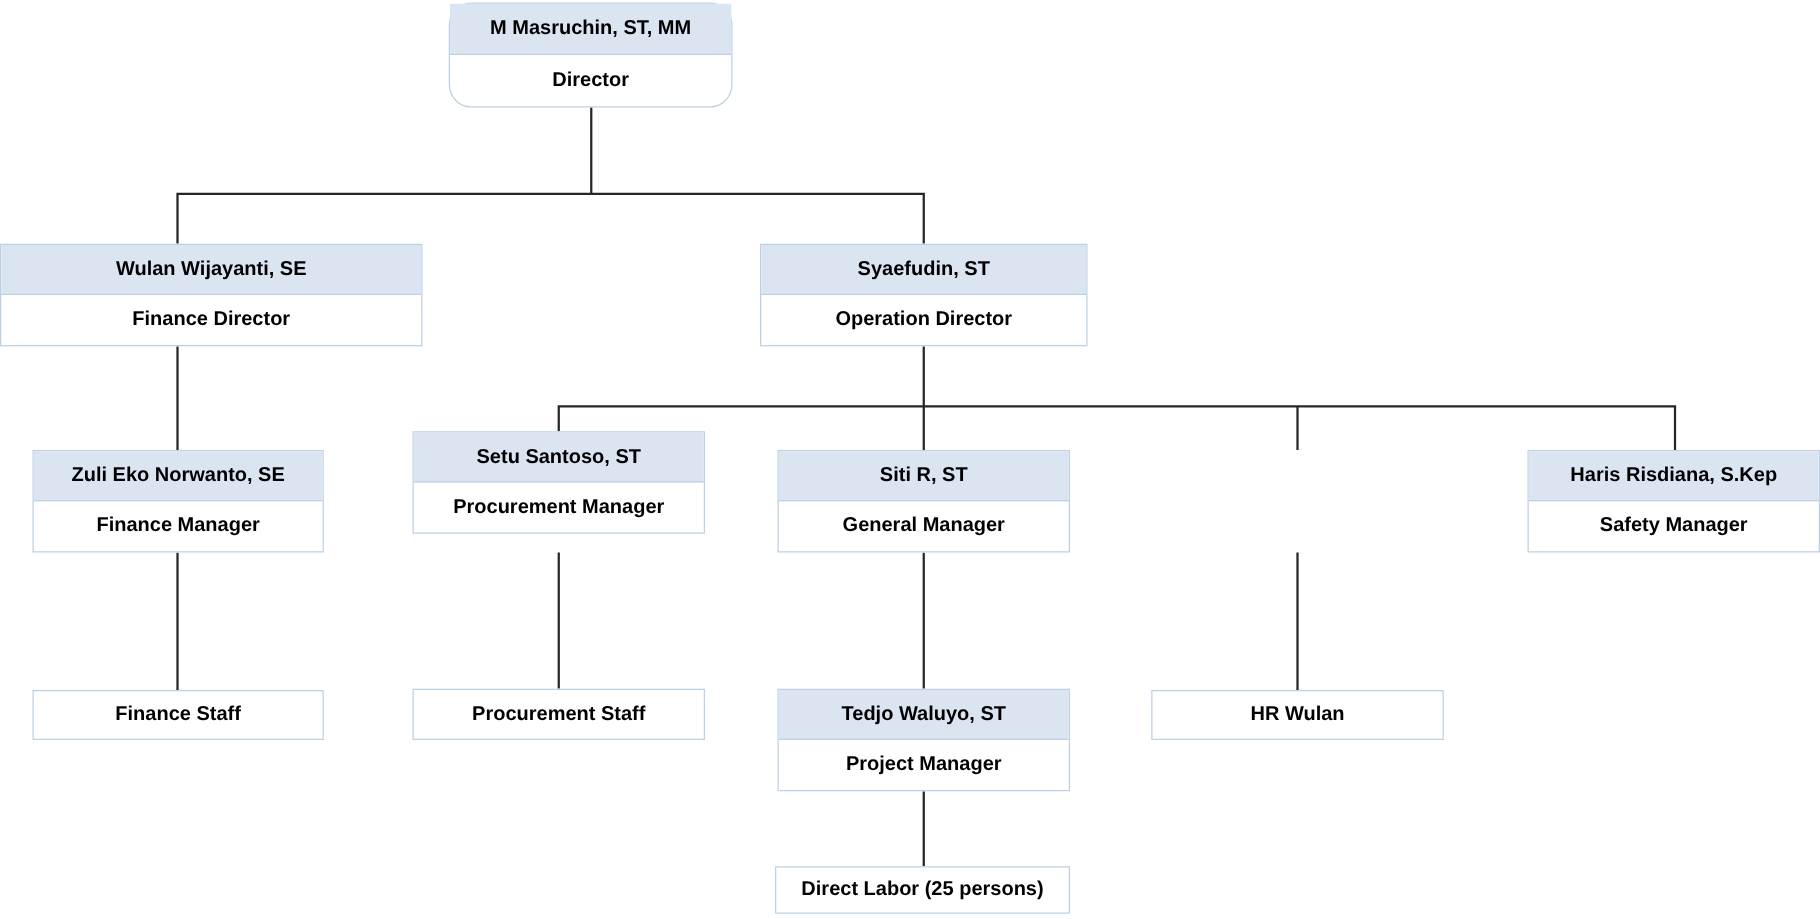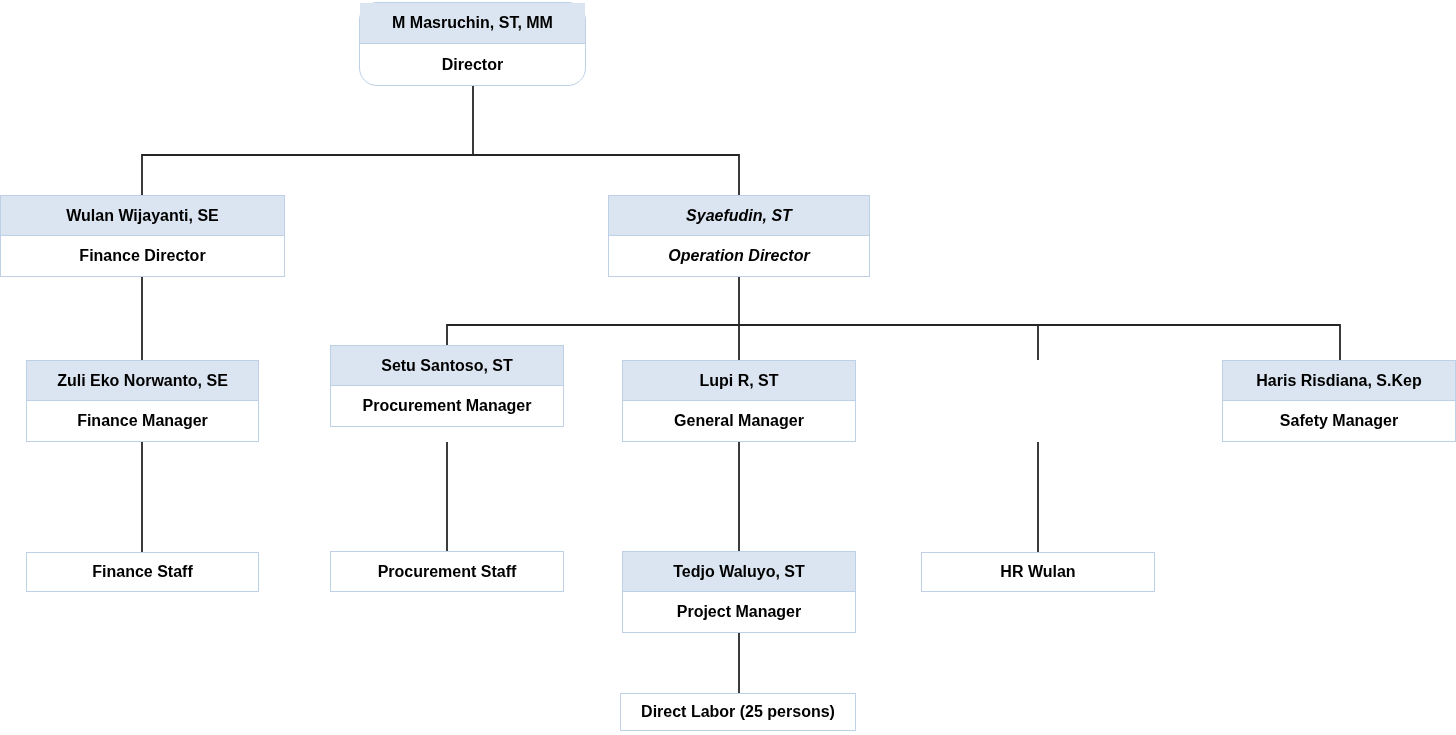--- a/index.html
+++ b/index.html
@@ -52,22 +52,22 @@
     white-space: nowrap;
   }
   .node.single {
     display: flex;
     align-items: center;
     justify-content: center;
     white-space: nowrap;
   }
   
   .n-director            { left: 359px;  top: 2px;   width: 227px; height: 84px; border-radius: 18px; }
-  .n-finance-director    { left: 0px;    top: 195px; width: 285px; height: 82px; text-align: right; }
-  .n-operation-director  { left: 608px;  top: 195px; width: 262px; height: 82px; font-style: italic; }
+  .n-finance-director    { left: 0px;    top: 195px; width: 338px; height: 82px; text-align: right; }
+  .n-operation-director  { left: 608px;  top: 195px; width: 262px; height: 82px; }
   .n-finance-manager     { left: 26px;   top: 360px; width: 233px; height: 82px; }
   .n-procurement-manager { left: 330px;  top: 345px; width: 234px; height: 82px; }
   .n-general-manager     { left: 622px;  top: 360px; width: 234px; height: 82px; }
   .n-hr-manager          { left: 921px;  top: 360px; width: 234px; height: 82px; }
   .n-safety-manager      { left: 1222px; top: 360px; width: 234px; height: 82px; }
   .n-finance-staff       { left: 26px;   top: 552px; width: 233px; height: 40px; }
   .n-procurement-staff   { left: 330px;  top: 551px; width: 234px; height: 41px; }
   .n-project-manager     { left: 622px;  top: 551px; width: 234px; height: 82px; }
   .n-hr-staff            { left: 921px;  top: 552px; width: 234px; height: 40px; }
   .n-direct-labor        { left: 620px;  top: 693px; width: 236px; height: 38px; }
@@ -115,21 +115,21 @@
     <div class="hd">Zuli Eko Norwanto, SE</div>
     <div class="bd">Finance Manager</div>
   </div>
 
   <div class="node n-procurement-manager">
     <div class="hd">Setu Santoso, ST</div>
     <div class="bd">Procurement Manager</div>
   </div>
 
   <div class="node n-general-manager">
-    <div class="hd">Lupi R, ST</div>
+    <div class="hd">Siti R, ST</div>
     <div class="bd">General Manager</div>
   </div>
 
 
   <div class="node n-safety-manager">
     <div class="hd">Haris Risdiana, S.Kep</div>
     <div class="bd">Safety Manager</div>
   </div>
 
   <div class="node single n-finance-staff">Finance Staff</div>

